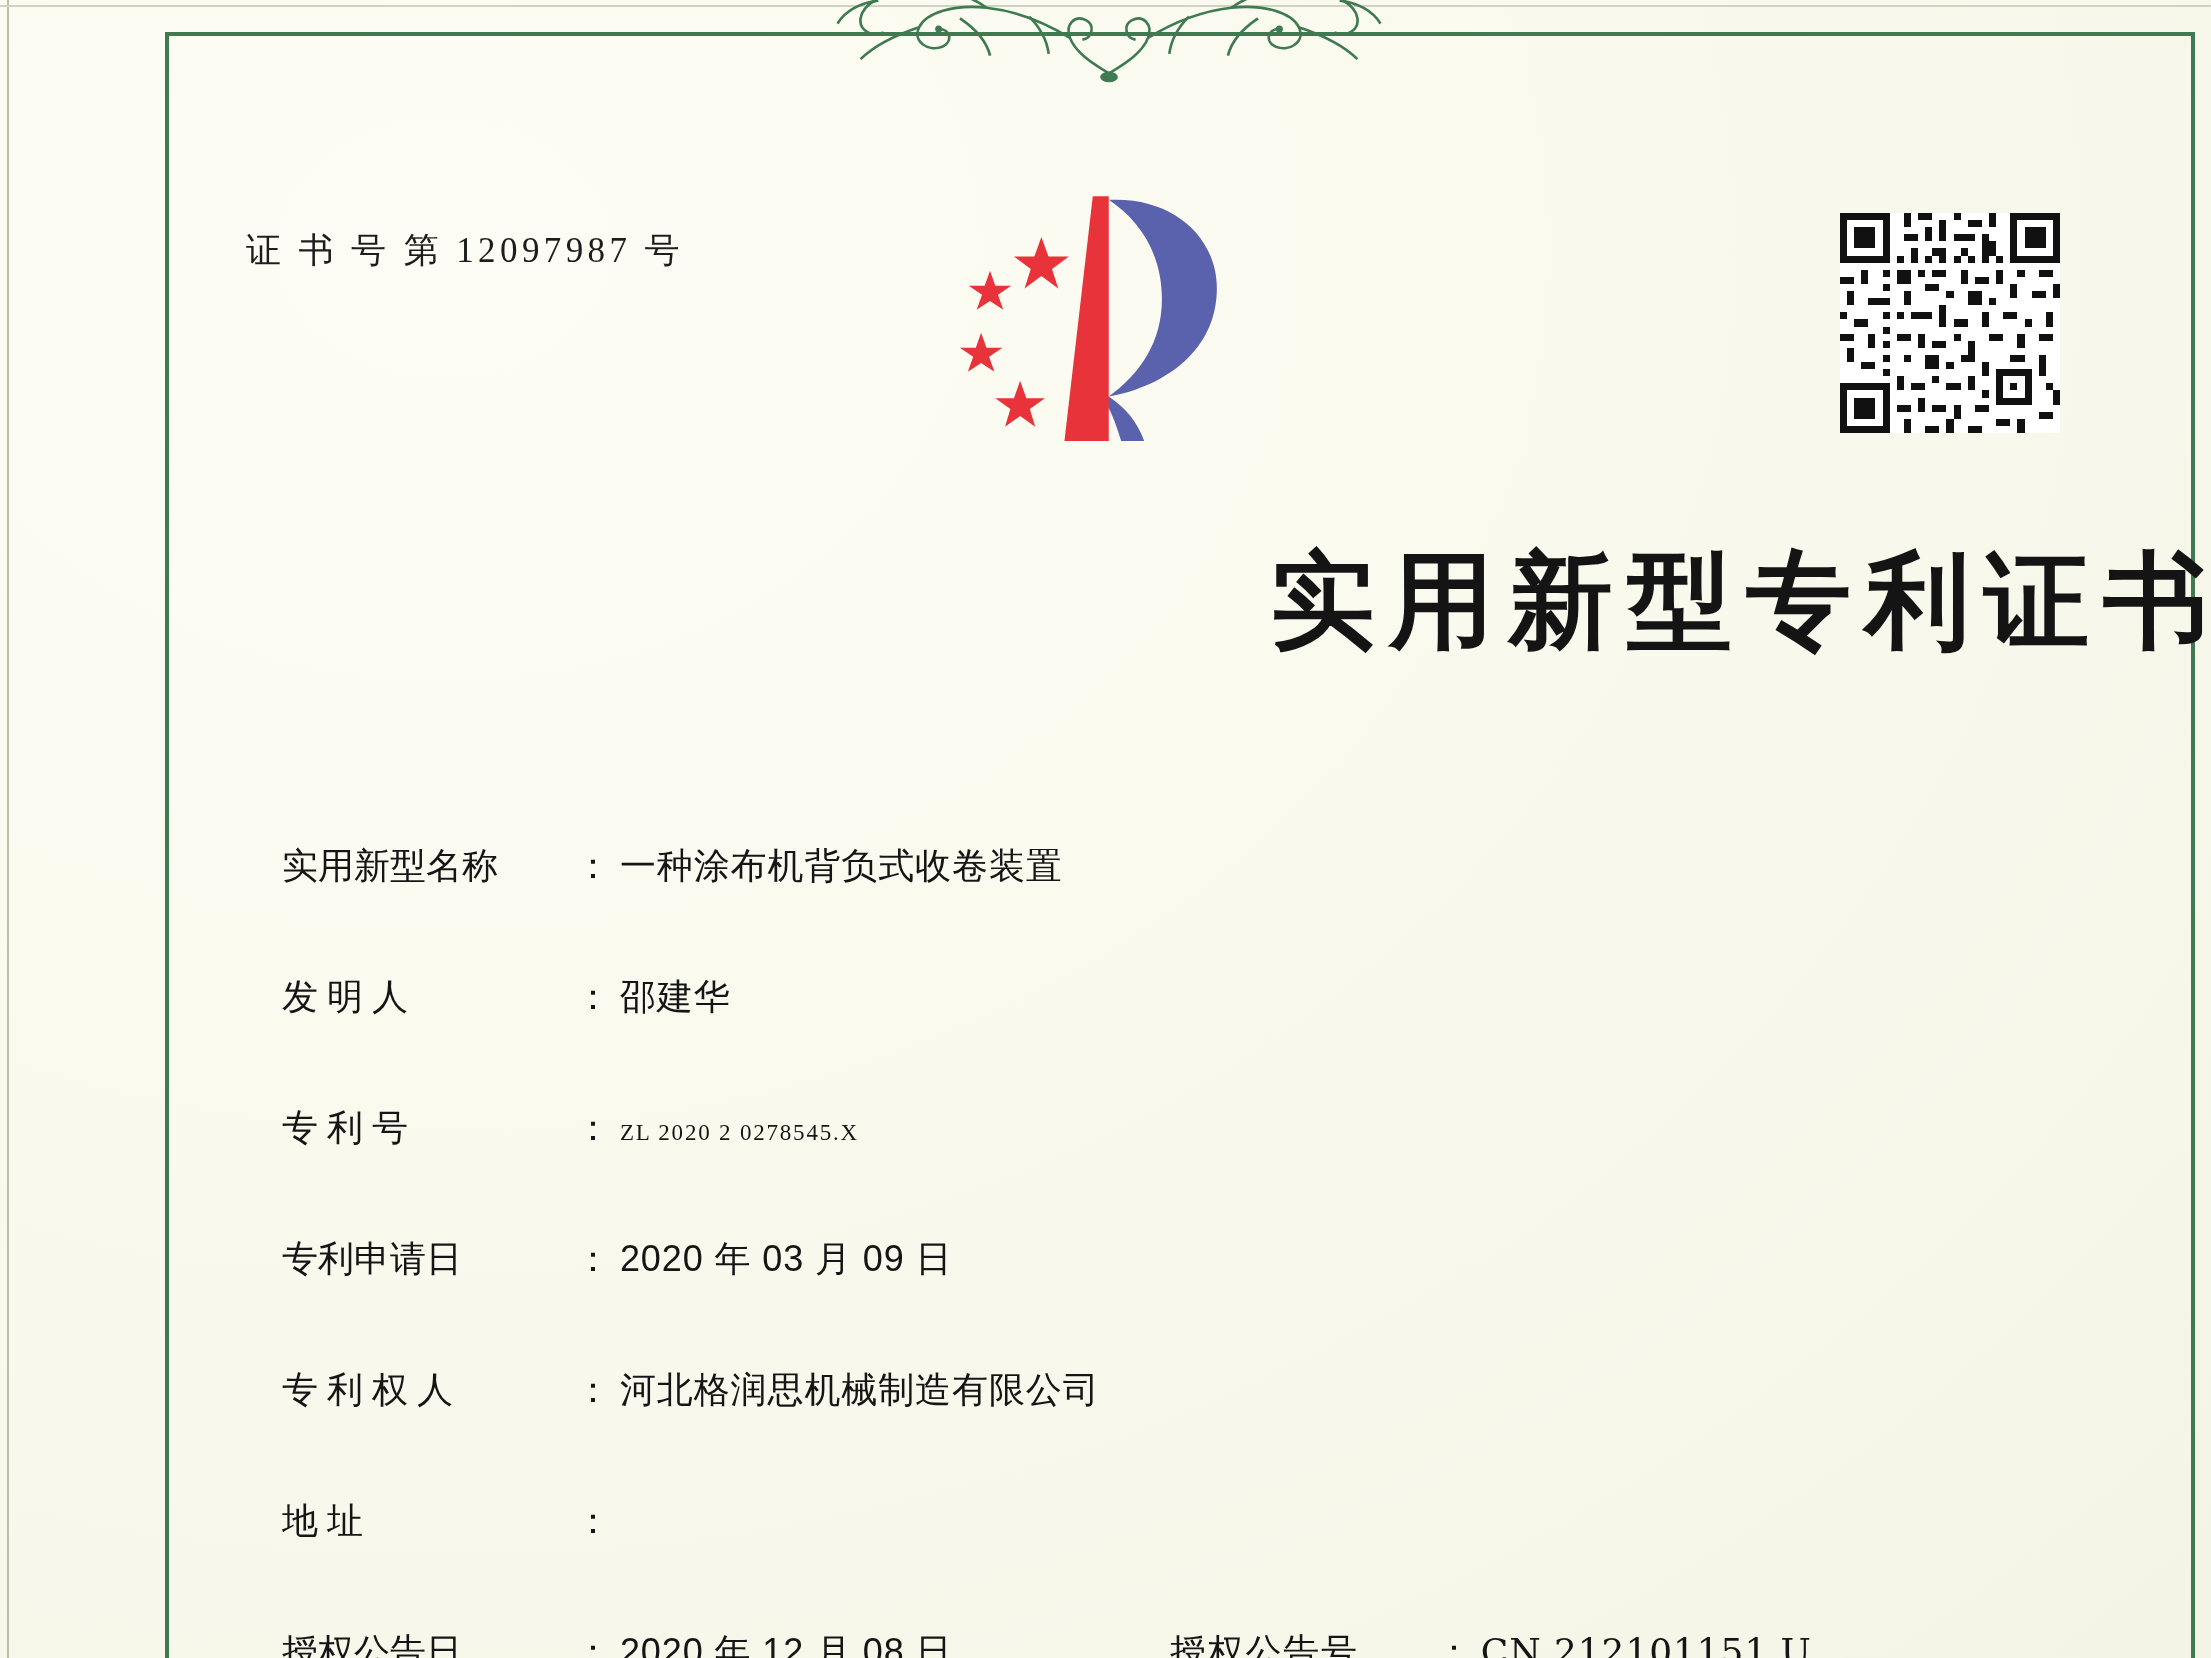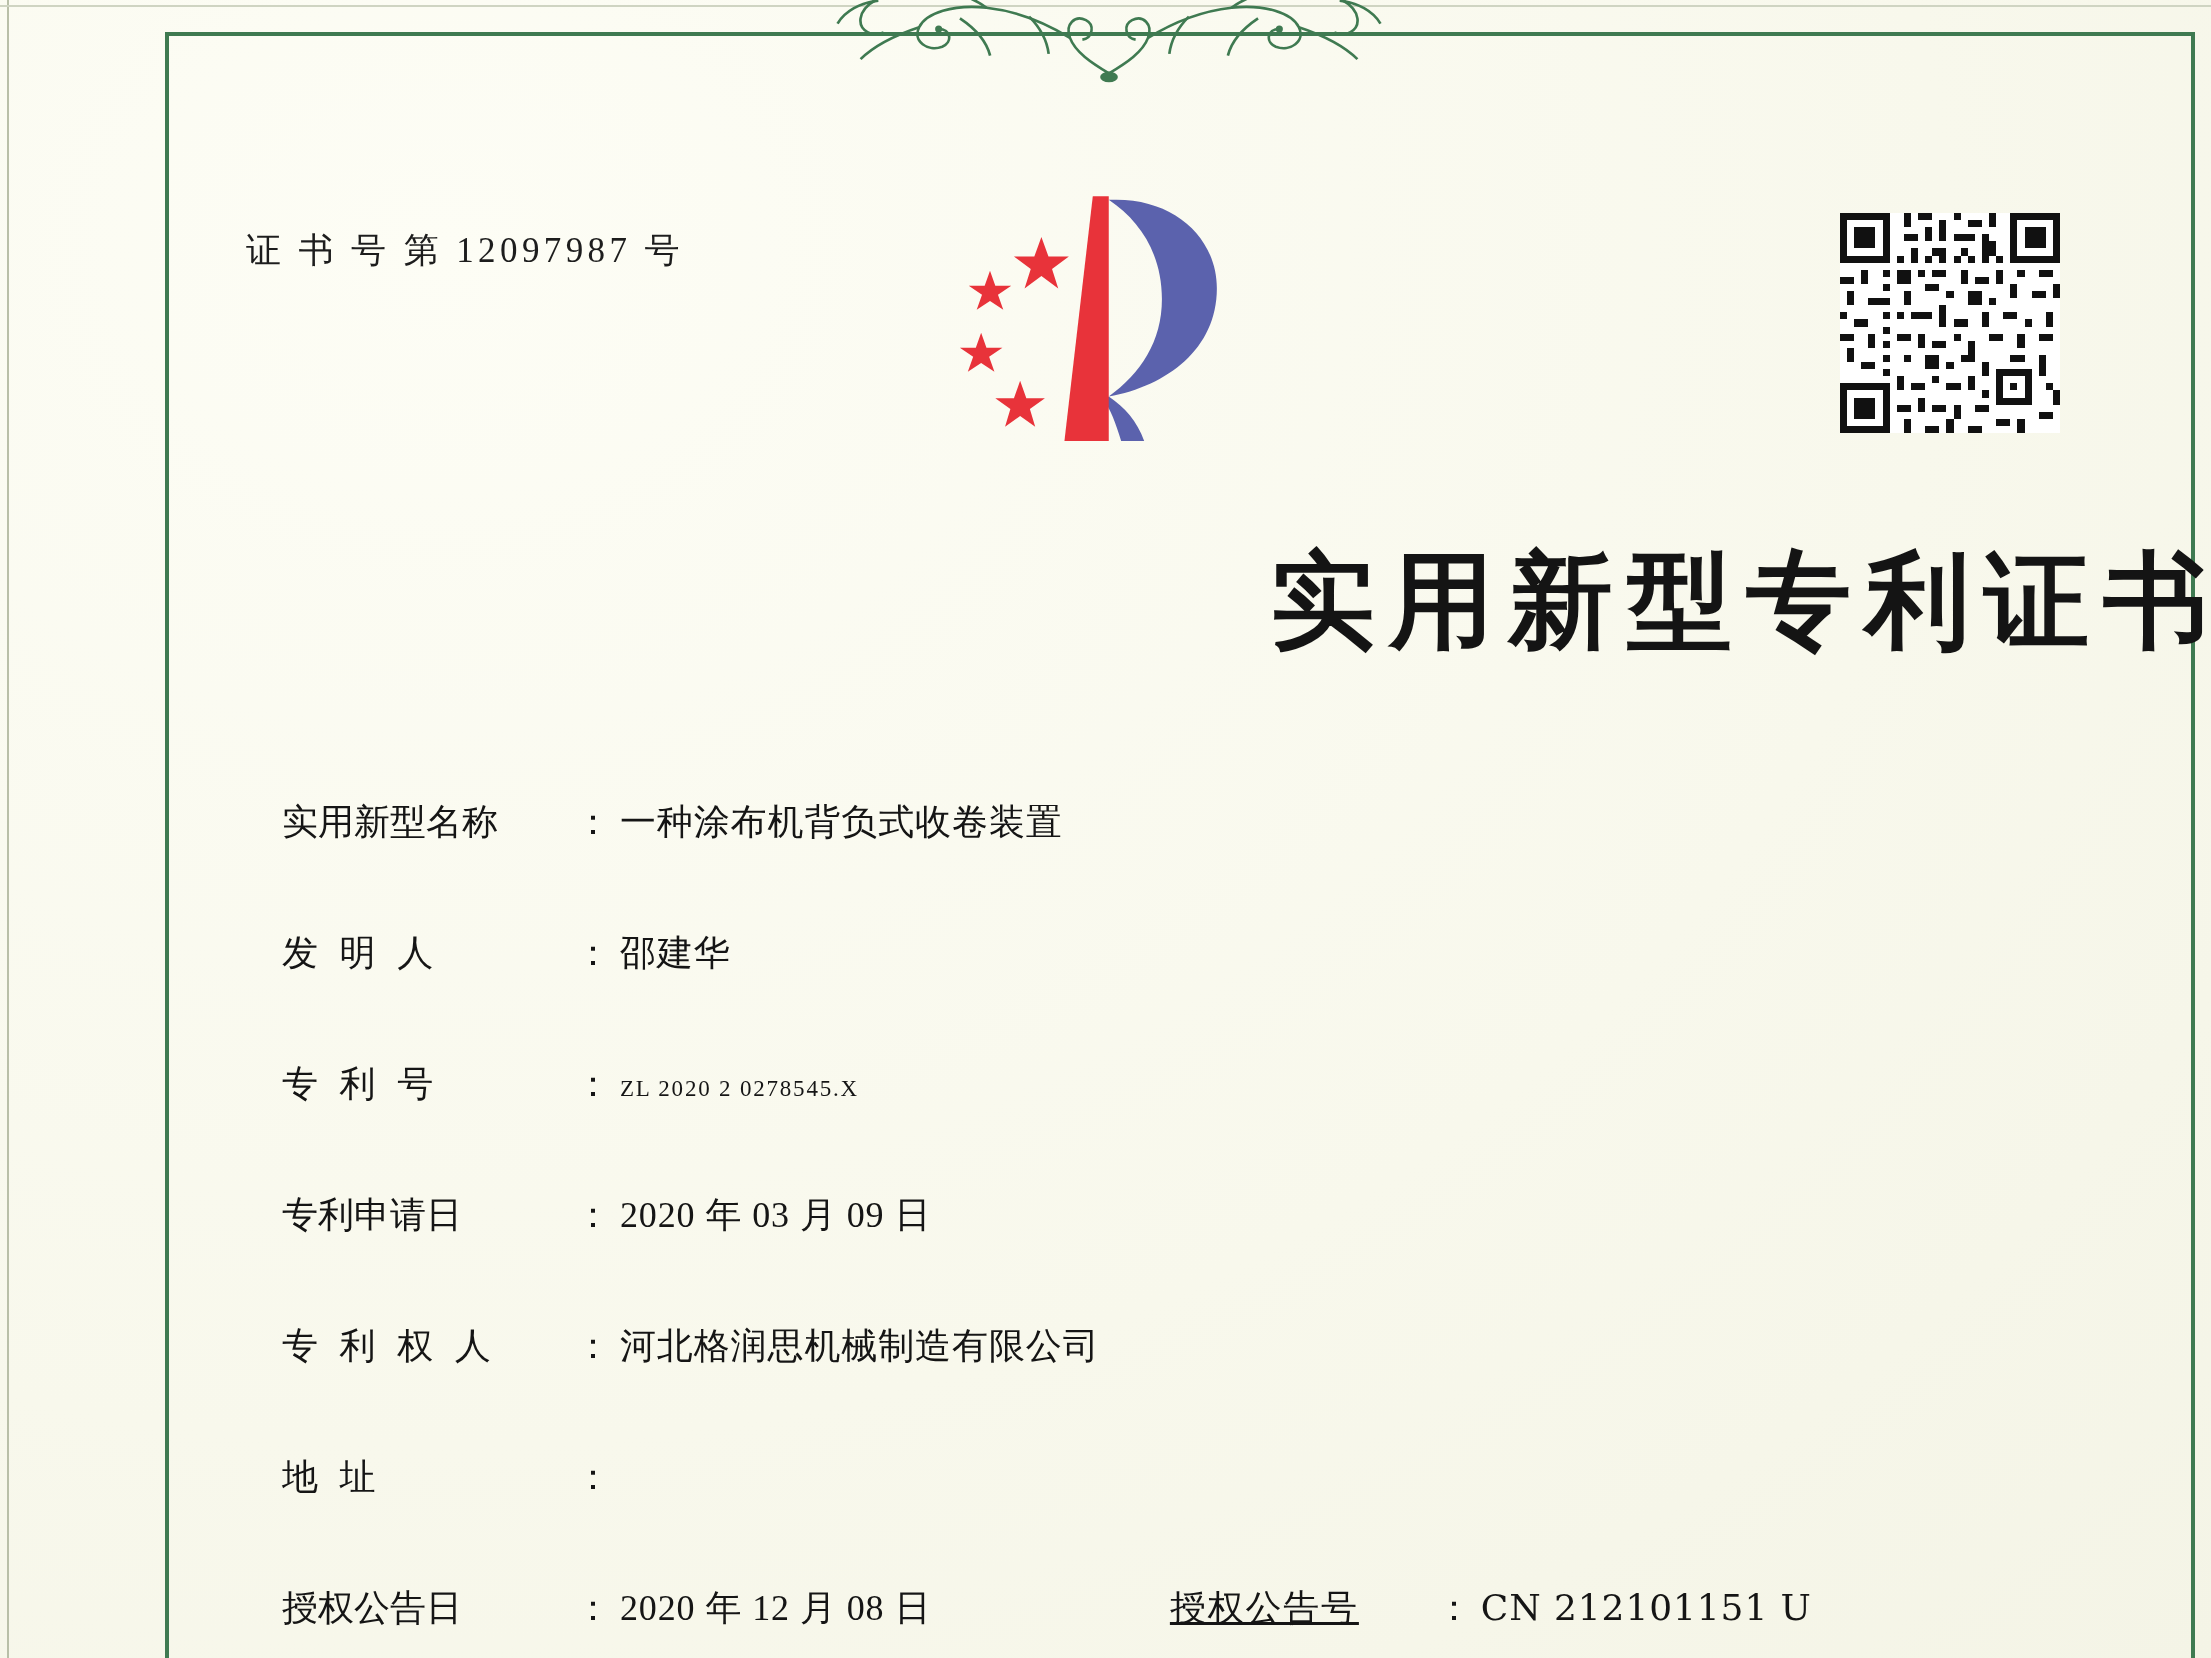--- a/index.html
+++ b/index.html
@@ -120,31 +120,32 @@
     align-items: baseline;
     height: 131px;
     font-size: 36px;
     color: #151515;
   }
   .f-label {
     width: 293px;
     flex: 0 0 293px;
     display: flex;
     justify-content: space-between;
-    font-family: Liberation Mono, monospace;
+    font-family: Liberation Serif, serif;
     letter-spacing: 0px;
     white-space: nowrap;
+    margin-top: 44px;
   }
   .f-colon {
     flex: 0 0 auto;
     margin-right: 8.9px;
   }
   .f-value {
     flex: 1 1 auto;
-    font-family: Liberation Serif, serif;
+    font-family: Liberation Sans, sans-serif;
     letter-spacing: 0.9px;
     white-space: nowrap;
   }
   .f-value.mono {
     font-family: Liberation Serif, serif;
     letter-spacing: 1.8px;
     font-size: 23px;
   }
 
   

